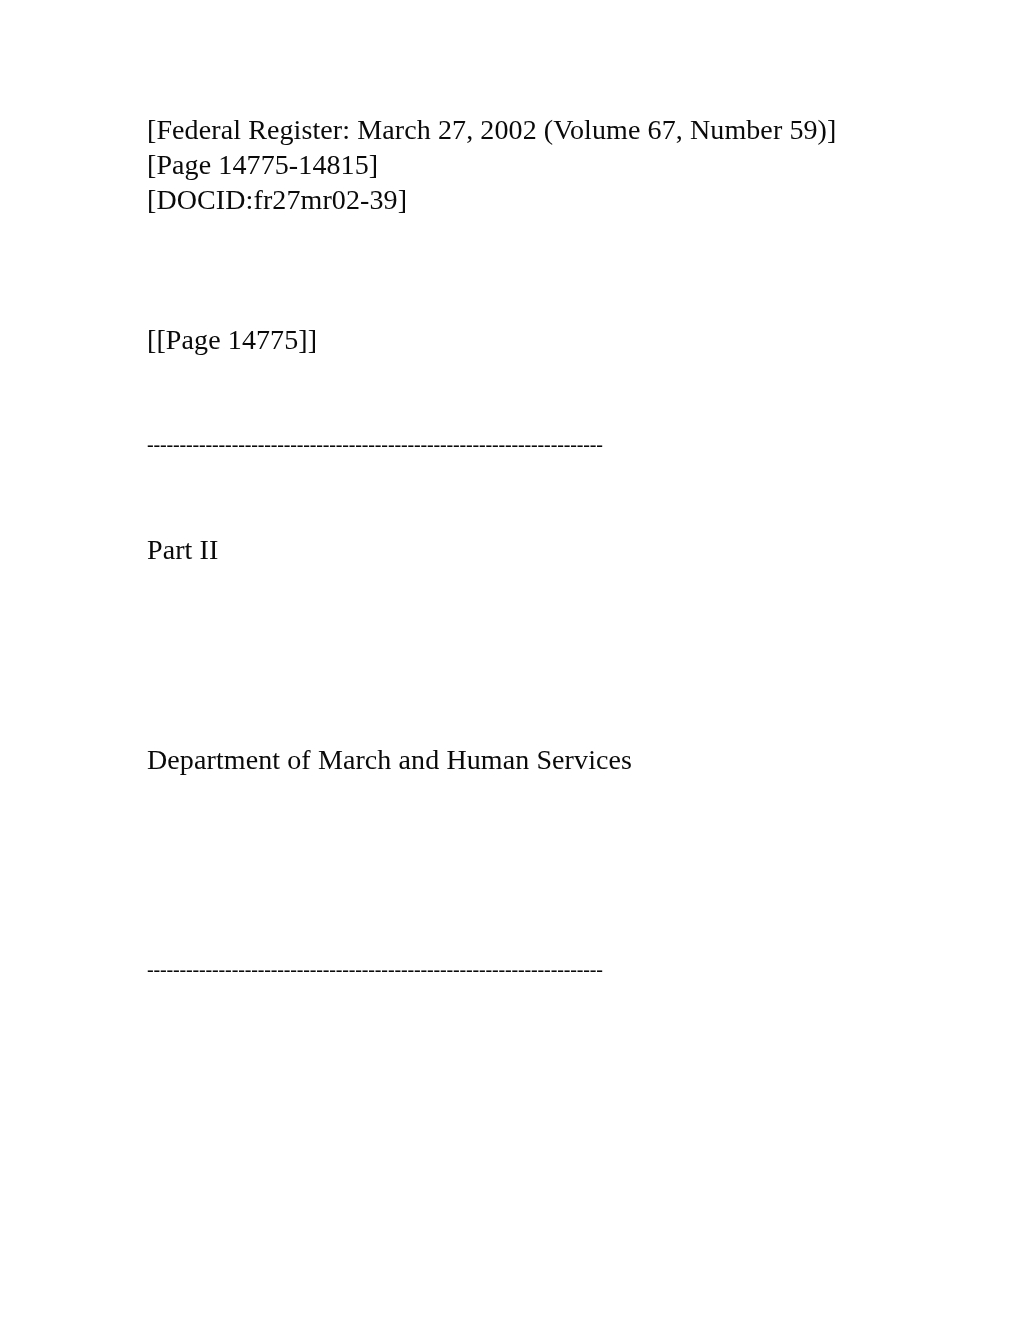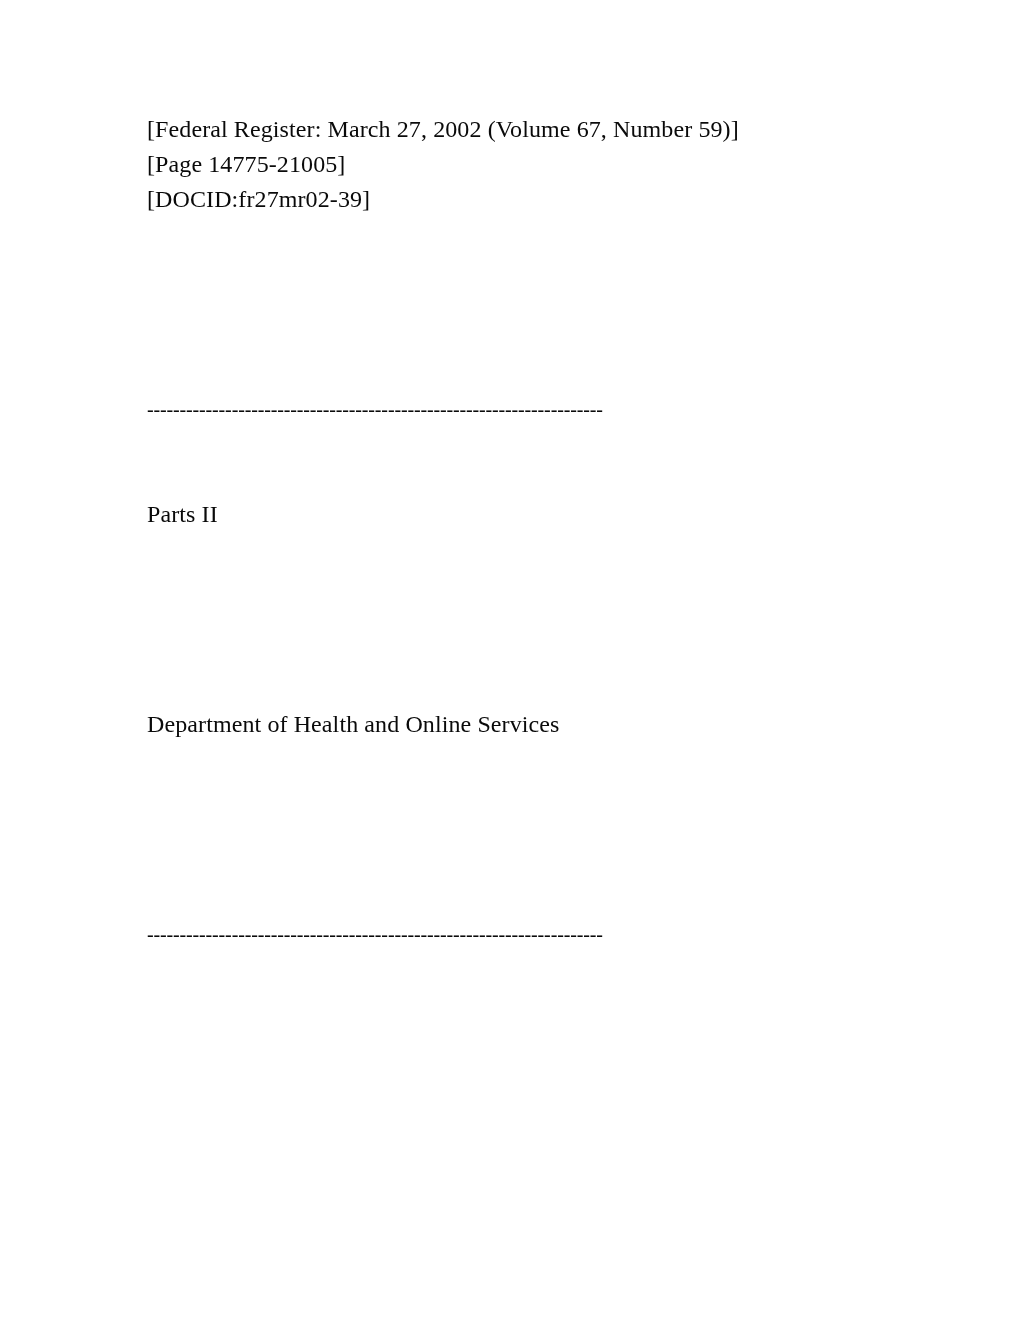--- a/index.html
+++ b/index.html
@@ -20,21 +20,21 @@
     overflow: hidden;
     box-sizing: border-box;
   }
   #doc-body {
     position: absolute;
     left: 147px;
     top: 112px;
     right: 40px;
   }
   .doc-line {
-    font-size: 24px;
+    font-size: 28px;
     line-height: 35px;
     height: 35px;
     white-space: pre;
     color: #0a0a0a;
     letter-spacing: 0.1px;
     font-weight: normal;
   }
   .doc-line.blank {
     color: transparent;
   }
@@ -43,37 +43,38 @@
     letter-spacing: -0.15px;
   }
 </style>
 </head>
 <body>
 
 <div id="page">
   <div id="doc-body">
 
   <div class="doc-line">[Federal Register: March 27, 2002 (Volume 67, Number 59)]</div>
-      <div class="doc-line">[Page 14775-21005]</div>
+      <div class="doc-line">[Page 14775-14815]</div>
       <div class="doc-line">[DOCID:fr27mr02-39]</div>
+      <div class="doc-line blank"></div>
+      <div class="doc-line blank"></div>
+      <div class="doc-line blank"></div>
+      <div class="doc-line">[[Page 14775]]</div>
+      <div class="doc-line blank"></div>
+      <div class="doc-line blank"></div>
+      <div class="doc-line separator">----------------------------------------------------------------------</div>
+      <div class="doc-line blank"></div>
+      <div class="doc-line blank"></div>
+      <div class="doc-line">Part II</div>
       <div class="doc-line blank"></div>
       <div class="doc-line blank"></div>
       <div class="doc-line blank"></div>
       <div class="doc-line blank"></div>
       <div class="doc-line blank"></div>
-      <div class="doc-line separator">----------------------------------------------------------------------</div>
-      <div class="doc-line blank"></div>
-      <div class="doc-line blank"></div>
-      <div class="doc-line">Parts II</div>
-      <div class="doc-line blank"></div>
-      <div class="doc-line blank"></div>
-      <div class="doc-line blank"></div>
-      <div class="doc-line blank"></div>
-      <div class="doc-line blank"></div>
-      <div class="doc-line">Department of Health and Online Services</div>
+      <div class="doc-line">Department of March and Human Services</div>
       <div class="doc-line blank"></div>
       <div class="doc-line blank"></div>
       <div class="doc-line blank"></div>
       <div class="doc-line blank"></div>
       <div class="doc-line blank"></div>
       <div class="doc-line separator">----------------------------------------------------------------------</div>
       <div class="doc-line blank"></div>
       <div class="doc-line blank"></div>
       <div class="doc-line blank"></div>
     </div>

